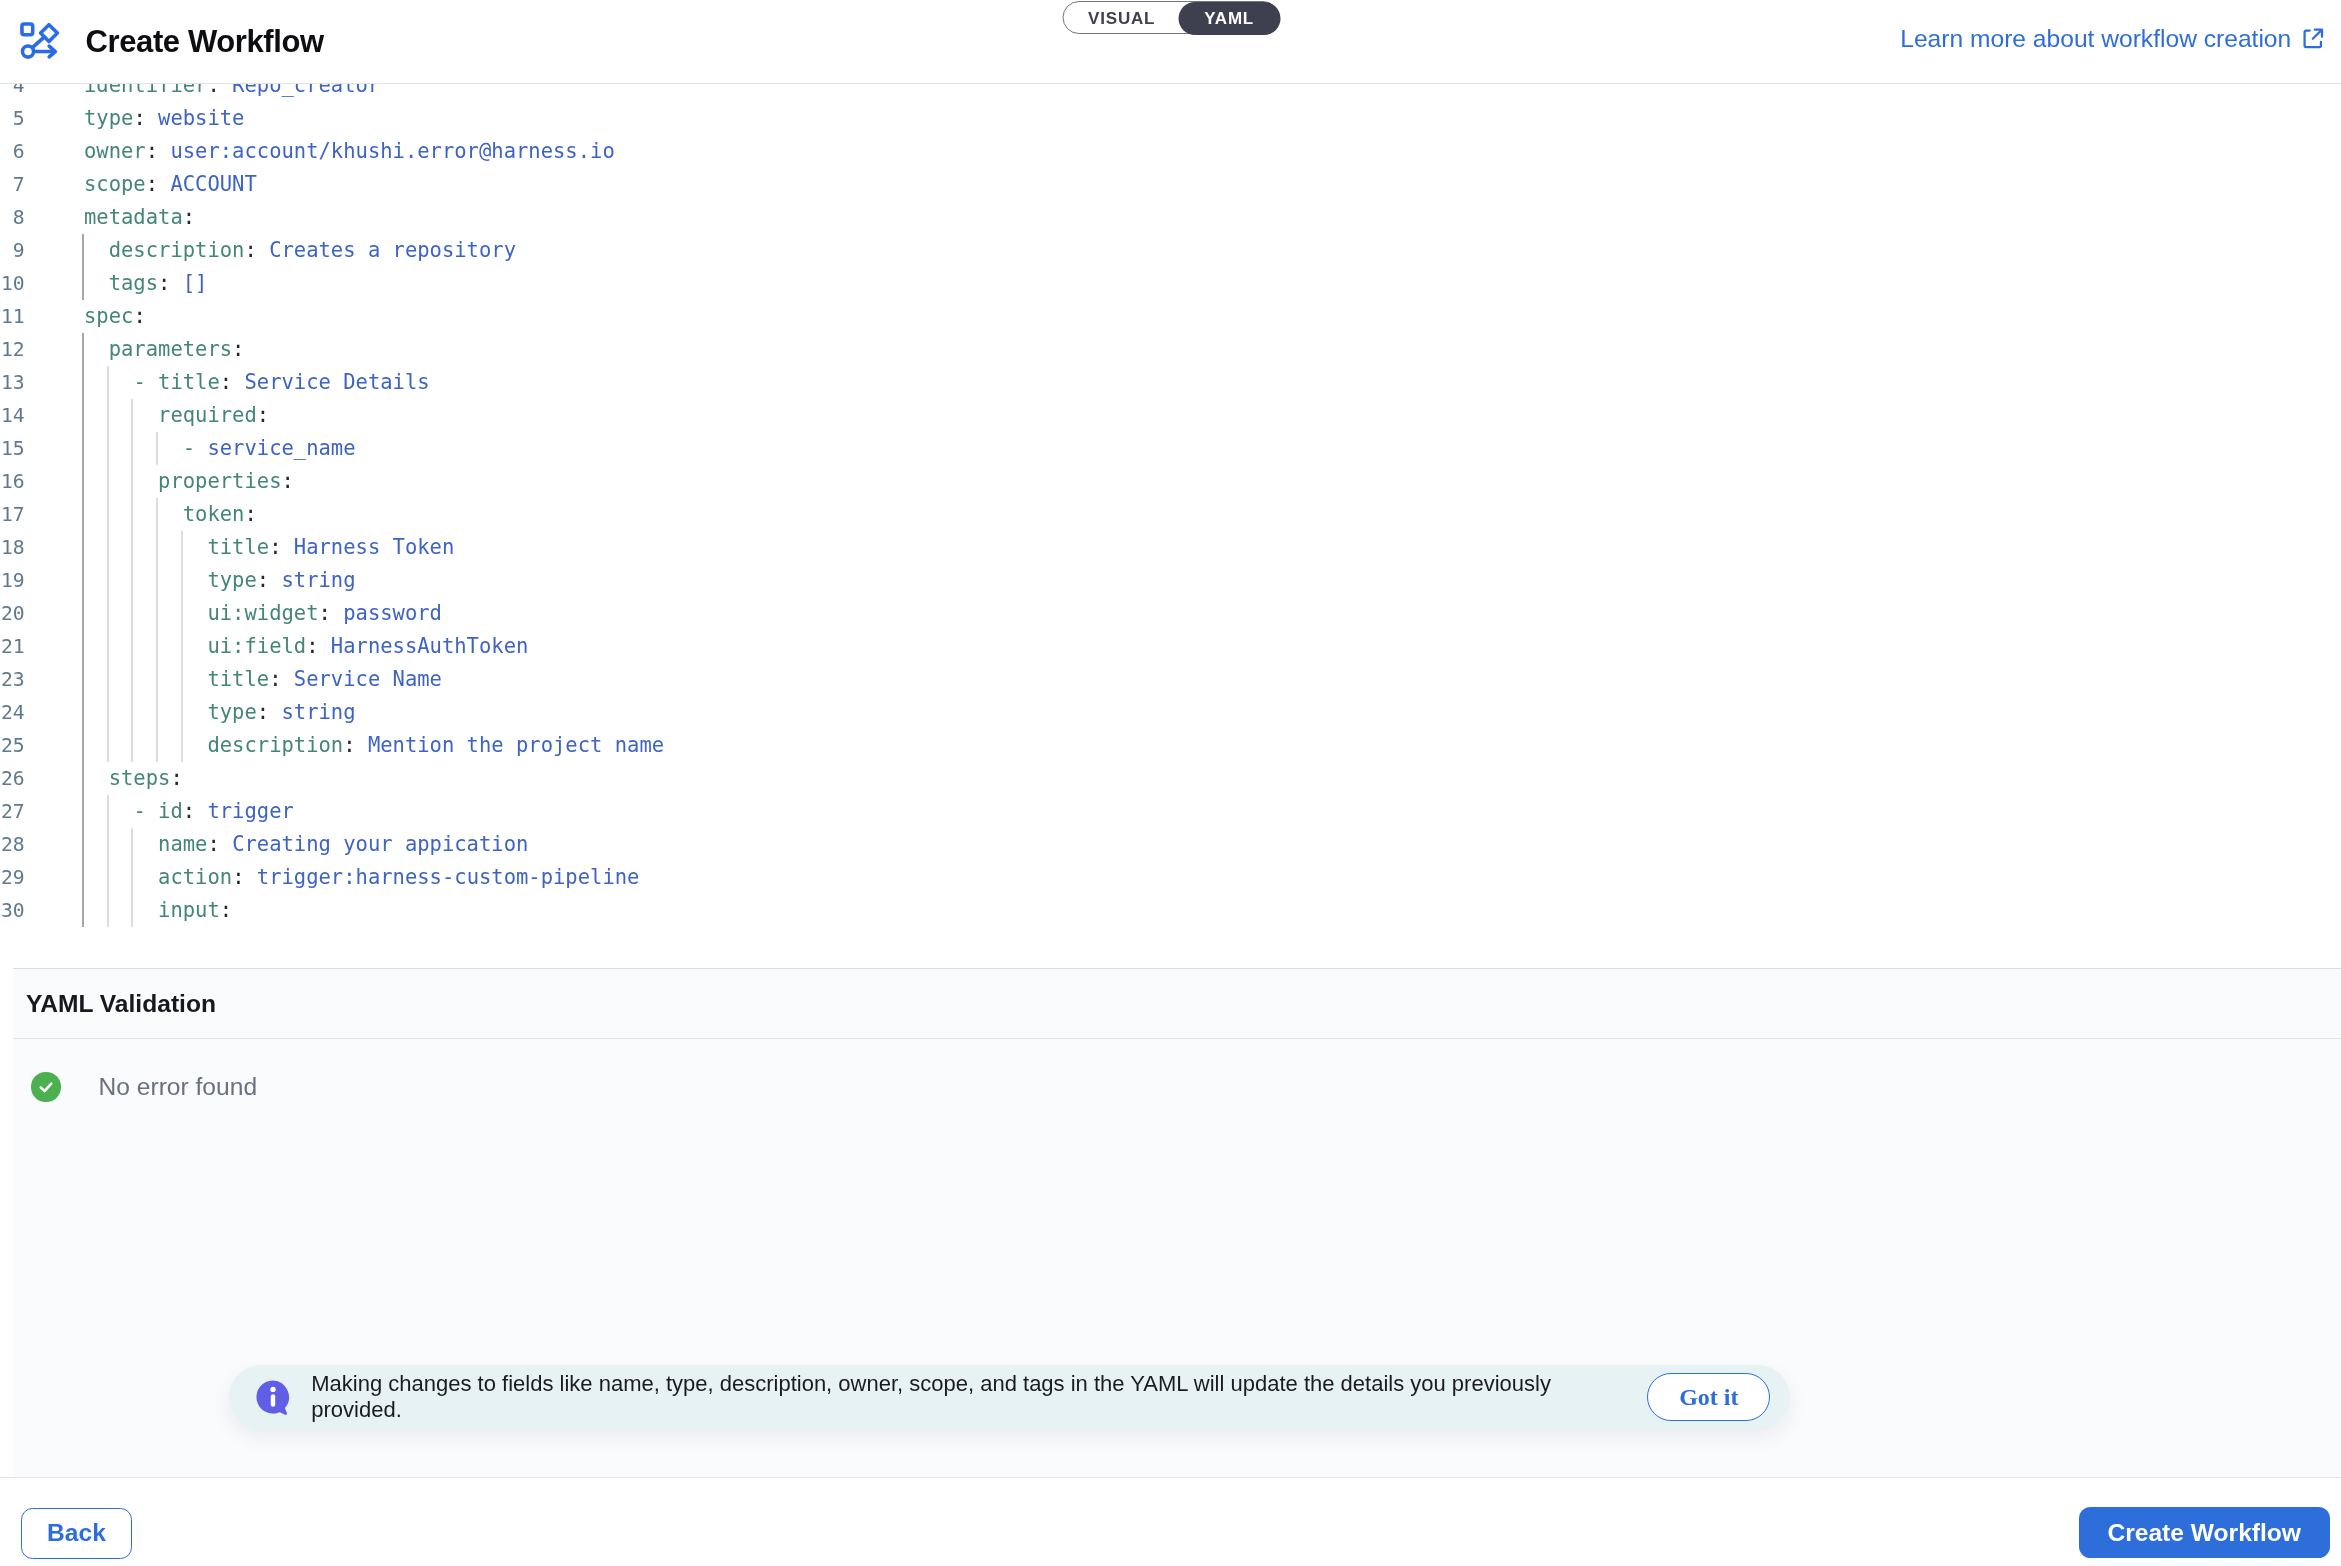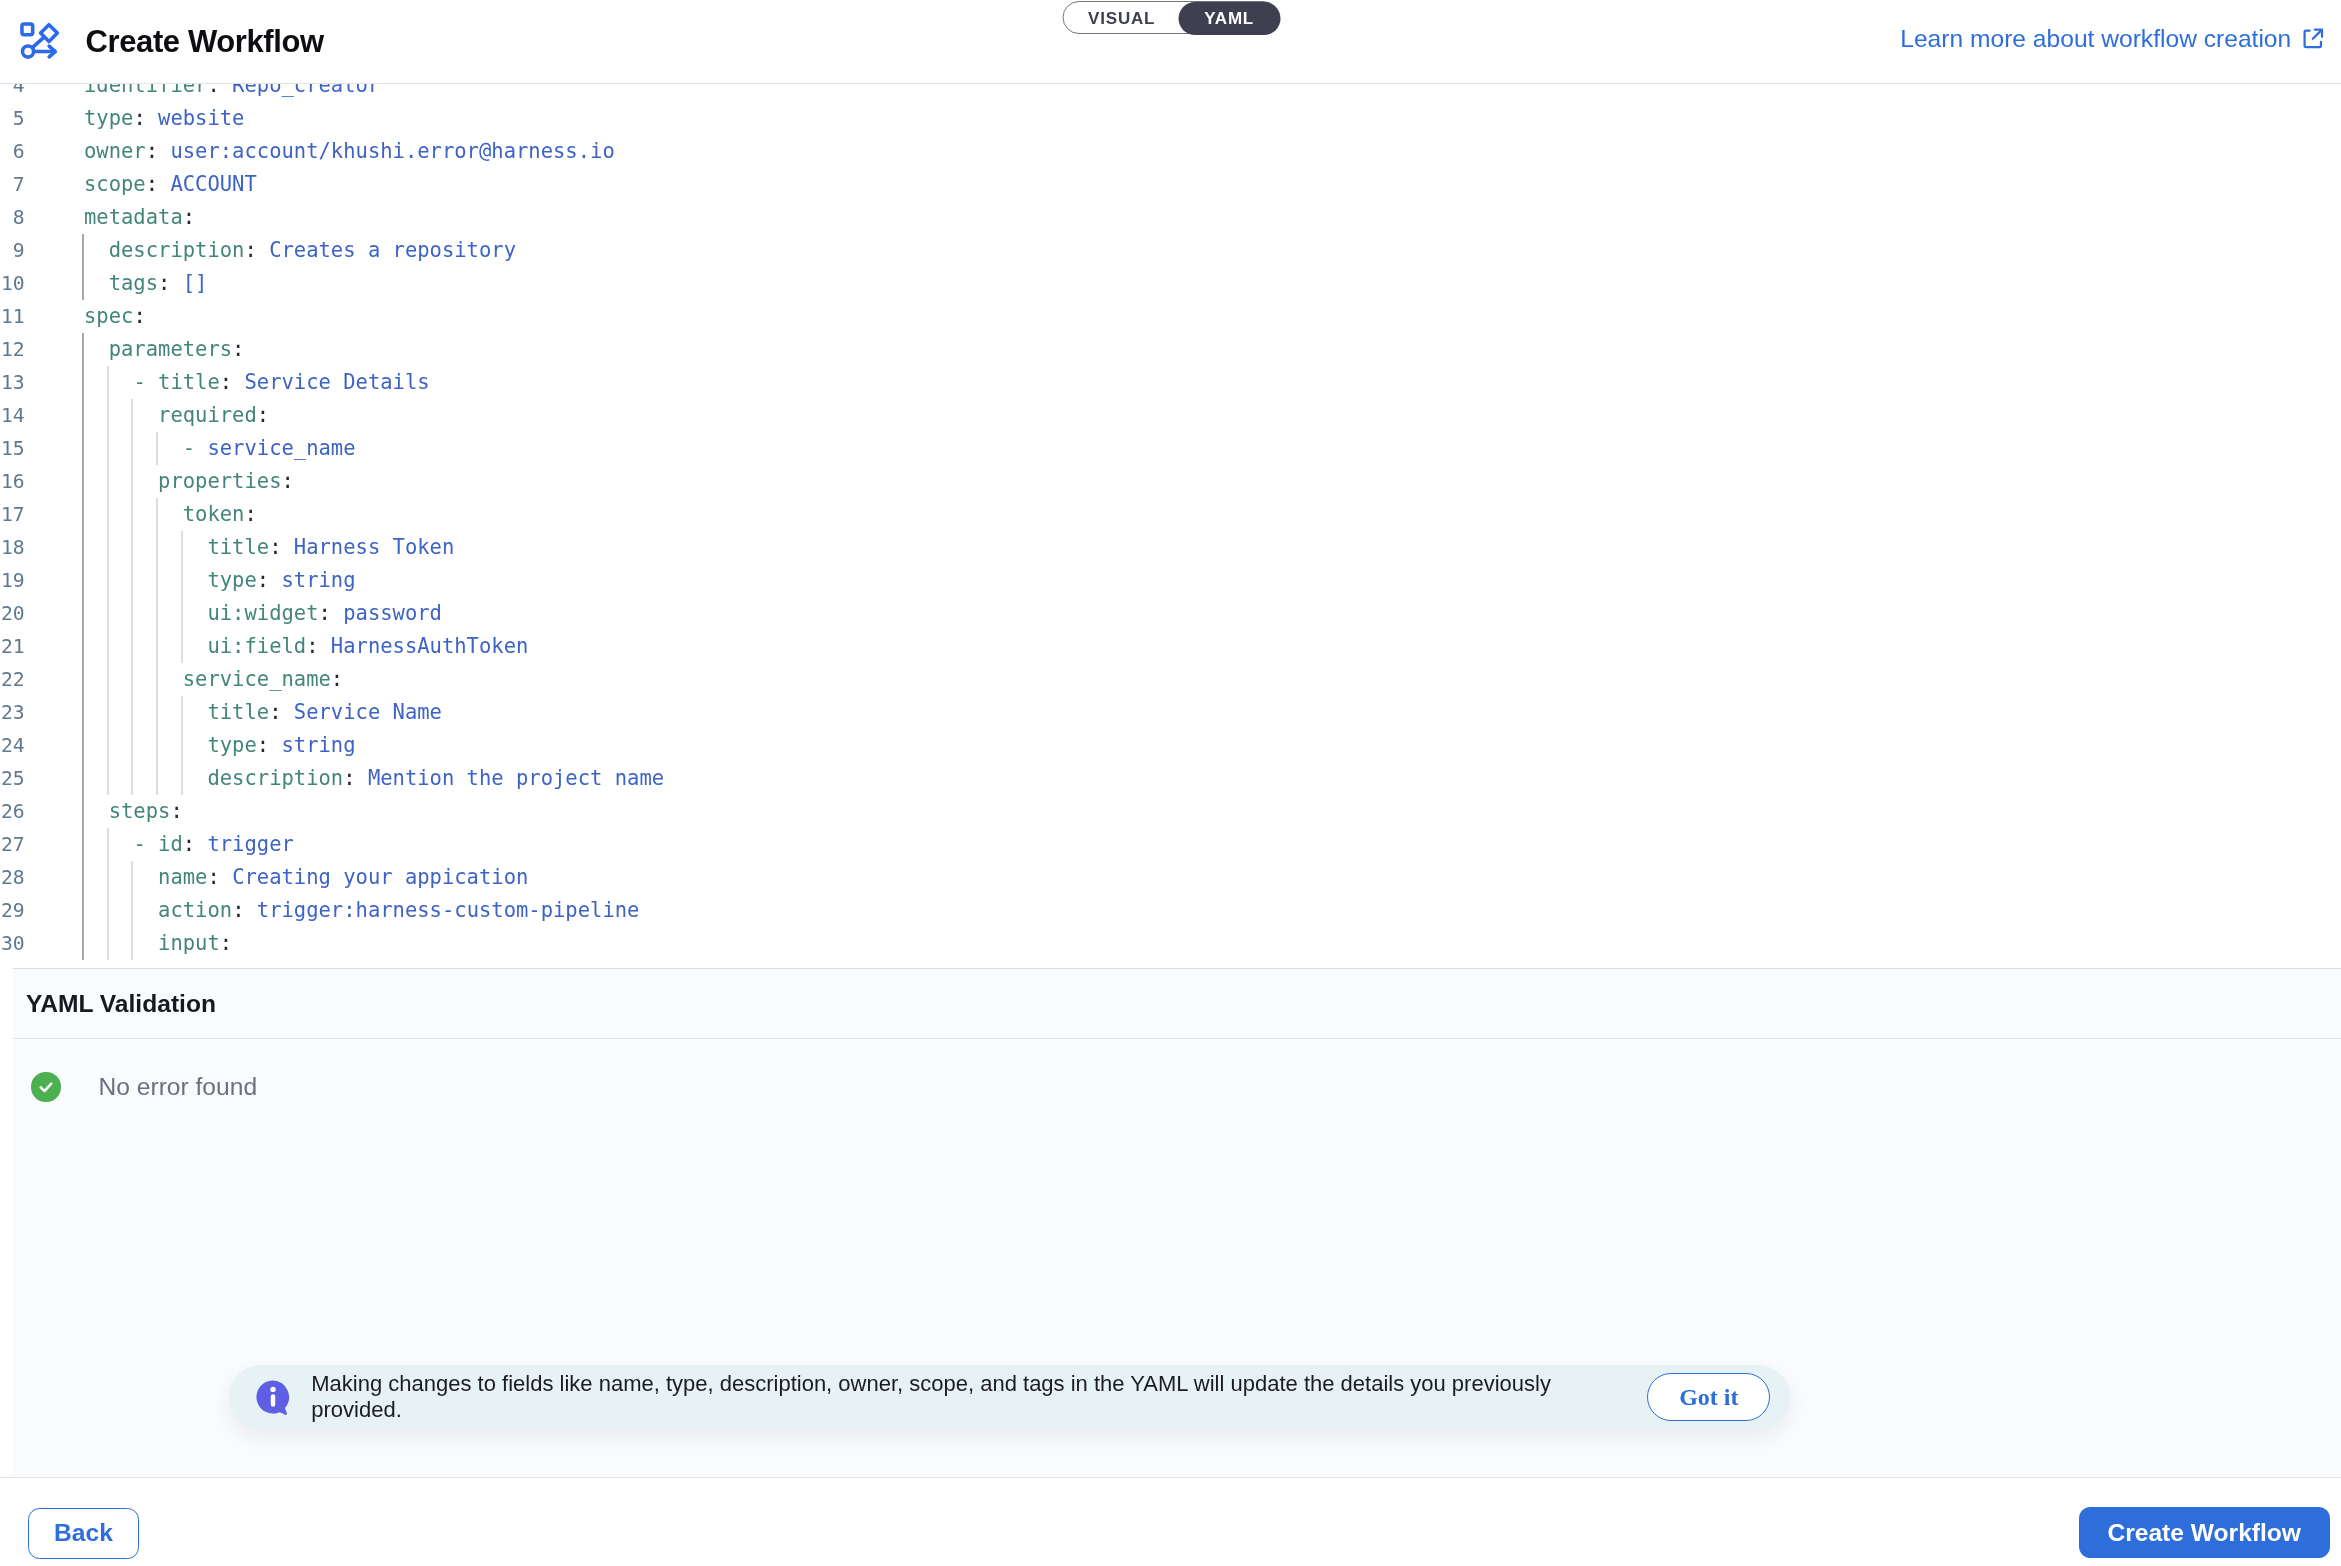--- a/index.html
+++ b/index.html
@@ -59,21 +59,21 @@
             padding:0 19.7px 0 24.6px; box-shadow:0 8.2px 19.7px rgba(20,30,60,.07); z-index:4; }
   .info-icon { width:38px; height:38px; flex:0 0 38px; }
   .banner-text { flex:1; margin-left:19.7px; font-size:22px; color:#1b1c22; }
   .gotit-btn { width:123px; height:48px; border-radius:24px; background:#fff;
                border:1.6px solid var(--accent); color:var(--accent); font-size:24px; font-weight:bold;
                font-family:Liberation Serif, serif; cursor:pointer; }
 
   
   .footer { position:absolute; top:1477px; left:0; width:100%; height:89px;
             background:#fff; border-top:1.6px solid #e3e4ea; }
-  .back-btn { position:absolute; left:28px; top:29.5px; width:111px; height:51px;
+  .back-btn { position:absolute; left:21px; top:29.5px; width:111px; height:51px;
               background:#fff; border:1.6px solid var(--accent); border-radius:11.5px;
               color:var(--accent); font-size:24.6px; font-weight:bold;
               font-family:"Liberation Sans", sans-serif; cursor:pointer; }
   .create-btn { position:absolute; right:12.3px; top:29px; width:251px; height:51px;
                 background:var(--accent); border:none; border-radius:11.5px;
                 color:#fff; font-size:24.6px; font-weight:bold;
                 font-family:"Liberation Sans", sans-serif; cursor:pointer; }
 </style>
 </head>
 <body>
@@ -119,21 +119,20 @@
       <div class="row"><span class="guide g0" style="left: 82px;"></span><span class="ln">12</span><span class="codetext">  <span class="tk">parameters</span><span class="tp">:</span></span></div>
       <div class="row"><span class="guide g0" style="left: 82px;"></span><span class="guide" style="left: 107px;"></span><span class="ln">13</span><span class="codetext">    <span class="td">- </span><span class="tk">title</span><span class="tp">:</span> <span class="tv">Service Details</span></span></div>
       <div class="row"><span class="guide g0" style="left: 82px;"></span><span class="guide" style="left: 107px;"></span><span class="guide" style="left: 131px;"></span><span class="ln">14</span><span class="codetext">      <span class="tk">required</span><span class="tp">:</span></span></div>
       <div class="row"><span class="guide g0" style="left: 82px;"></span><span class="guide" style="left: 107px;"></span><span class="guide" style="left: 131px;"></span><span class="guide" style="left: 156px;"></span><span class="ln">15</span><span class="codetext">        <span class="td">- </span><span class="tv">service_name</span></span></div>
       <div class="row"><span class="guide g0" style="left: 82px;"></span><span class="guide" style="left: 107px;"></span><span class="guide" style="left: 131px;"></span><span class="ln">16</span><span class="codetext">      <span class="tk">properties</span><span class="tp">:</span></span></div>
       <div class="row"><span class="guide g0" style="left: 82px;"></span><span class="guide" style="left: 107px;"></span><span class="guide" style="left: 131px;"></span><span class="guide" style="left: 156px;"></span><span class="ln">17</span><span class="codetext">        <span class="tk">token</span><span class="tp">:</span></span></div>
       <div class="row"><span class="guide g0" style="left: 82px;"></span><span class="guide" style="left: 107px;"></span><span class="guide" style="left: 131px;"></span><span class="guide" style="left: 156px;"></span><span class="guide" style="left: 181px;"></span><span class="ln">18</span><span class="codetext">          <span class="tk">title</span><span class="tp">:</span> <span class="tv">Harness Token</span></span></div>
       <div class="row"><span class="guide g0" style="left: 82px;"></span><span class="guide" style="left: 107px;"></span><span class="guide" style="left: 131px;"></span><span class="guide" style="left: 156px;"></span><span class="guide" style="left: 181px;"></span><span class="ln">19</span><span class="codetext">          <span class="tk">type</span><span class="tp">:</span> <span class="tv">string</span></span></div>
       <div class="row"><span class="guide g0" style="left: 82px;"></span><span class="guide" style="left: 107px;"></span><span class="guide" style="left: 131px;"></span><span class="guide" style="left: 156px;"></span><span class="guide" style="left: 181px;"></span><span class="ln">20</span><span class="codetext">          <span class="tk">ui:widget</span><span class="tp">:</span> <span class="tv">password</span></span></div>
       <div class="row"><span class="guide g0" style="left: 82px;"></span><span class="guide" style="left: 107px;"></span><span class="guide" style="left: 131px;"></span><span class="guide" style="left: 156px;"></span><span class="guide" style="left: 181px;"></span><span class="ln">21</span><span class="codetext">          <span class="tk">ui:field</span><span class="tp">:</span> <span class="tv">HarnessAuthToken</span></span></div>
-      <div class="row"><span class="guide g0" style="left: 82px;"></span><span class="guide" style="left: 107px;"></span><span class="guide" style="left: 131px;"></span><span class="guide" style="left: 156px;"></span><span class="ln">22</span><span class="codetext">        <span class="tk">service_name</span><span class="tp">:</span></span></div>
       <div class="row"><span class="guide g0" style="left: 82px;"></span><span class="guide" style="left: 107px;"></span><span class="guide" style="left: 131px;"></span><span class="guide" style="left: 156px;"></span><span class="guide" style="left: 181px;"></span><span class="ln">23</span><span class="codetext">          <span class="tk">title</span><span class="tp">:</span> <span class="tv">Service Name</span></span></div>
       <div class="row"><span class="guide g0" style="left: 82px;"></span><span class="guide" style="left: 107px;"></span><span class="guide" style="left: 131px;"></span><span class="guide" style="left: 156px;"></span><span class="guide" style="left: 181px;"></span><span class="ln">24</span><span class="codetext">          <span class="tk">type</span><span class="tp">:</span> <span class="tv">string</span></span></div>
       <div class="row"><span class="guide g0" style="left: 82px;"></span><span class="guide" style="left: 107px;"></span><span class="guide" style="left: 131px;"></span><span class="guide" style="left: 156px;"></span><span class="guide" style="left: 181px;"></span><span class="ln">25</span><span class="codetext">          <span class="tk">description</span><span class="tp">:</span> <span class="tv">Mention the project name</span></span></div>
       <div class="row"><span class="guide g0" style="left: 82px;"></span><span class="ln">26</span><span class="codetext">  <span class="tk">steps</span><span class="tp">:</span></span></div>
       <div class="row"><span class="guide g0" style="left: 82px;"></span><span class="guide" style="left: 107px;"></span><span class="ln">27</span><span class="codetext">    <span class="td">- </span><span class="tk">id</span><span class="tp">:</span> <span class="tv">trigger</span></span></div>
       <div class="row"><span class="guide g0" style="left: 82px;"></span><span class="guide" style="left: 107px;"></span><span class="guide" style="left: 131px;"></span><span class="ln">28</span><span class="codetext">      <span class="tk">name</span><span class="tp">:</span> <span class="tv">Creating your appication</span></span></div>
       <div class="row"><span class="guide g0" style="left: 82px;"></span><span class="guide" style="left: 107px;"></span><span class="guide" style="left: 131px;"></span><span class="ln">29</span><span class="codetext">      <span class="tk">action</span><span class="tp">:</span> <span class="tv">trigger:harness-custom-pipeline</span></span></div>
       <div class="row"><span class="guide g0" style="left: 82px;"></span><span class="guide" style="left: 107px;"></span><span class="guide" style="left: 131px;"></span><span class="ln">30</span><span class="codetext">      <span class="tk">input</span><span class="tp">:</span></span></div>
     </div>
 </div>

